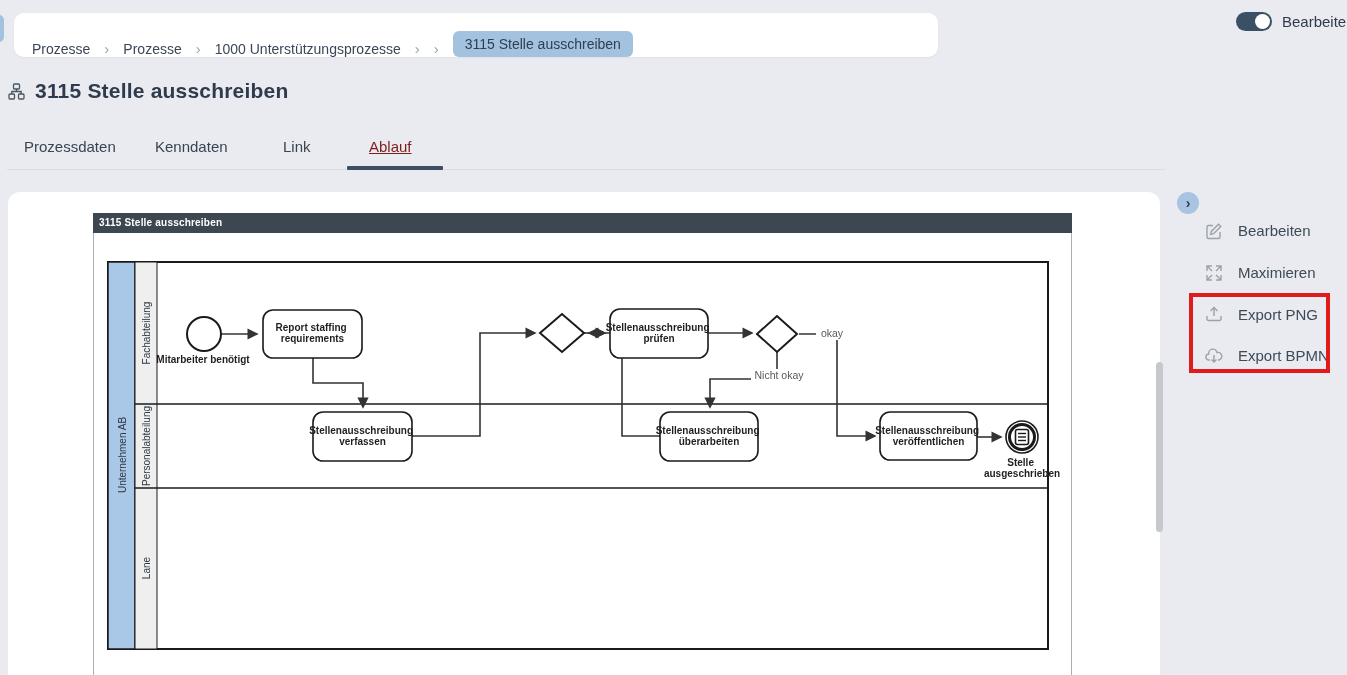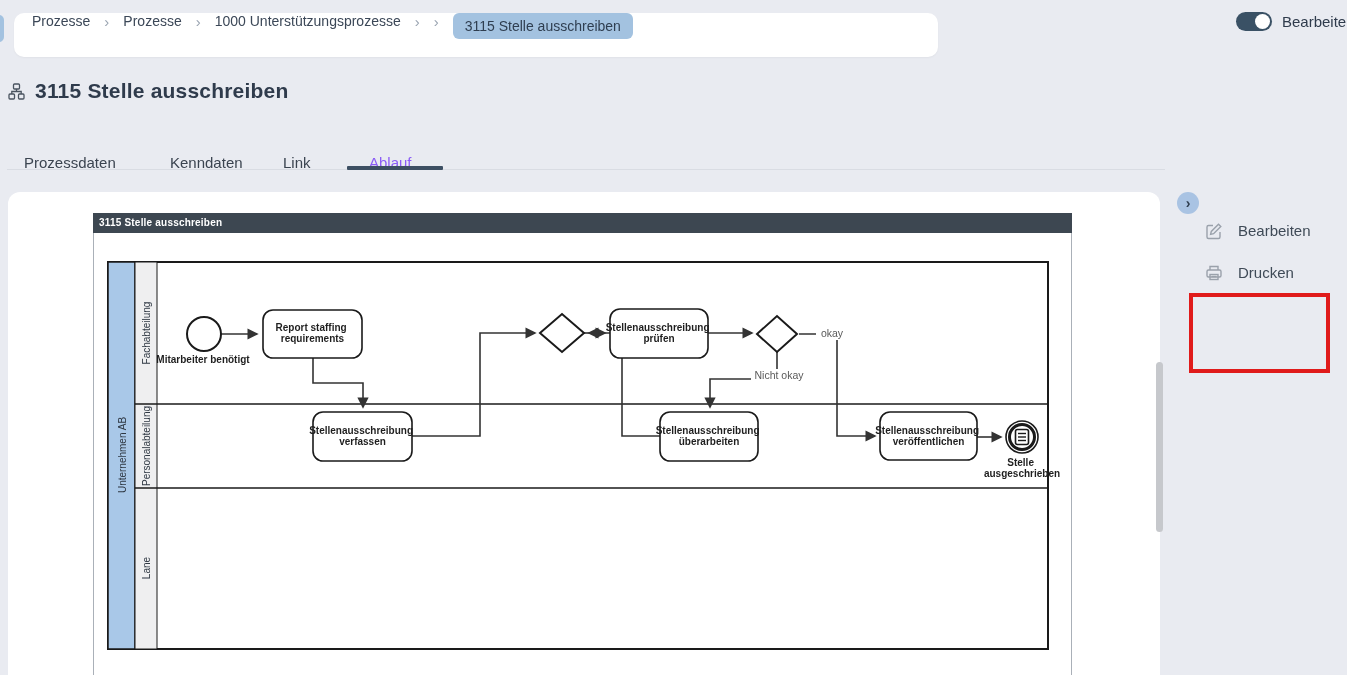--- a/index.html
+++ b/index.html
@@ -10,21 +10,21 @@
     position:relative;
     overflow:hidden;
     color:#37424f;
   }
   .abs { position:absolute; }
 
   
   .crumb-bar {
     left:14px; top:13px; width:924px; height:44px;
     background:#ffffff; border-radius:10px;
-    display:flex; align-items:flex-start; gap:14px;
+    display:flex; align-items:flex-end; gap:14px;
     padding:0 18px; font-size:14px; color:#3b4757;
     box-shadow:0 1px 2px rgba(0,0,0,0.04);
     white-space:nowrap;
   }
   .crumb-sep { color:#9aa4b1; font-size:15px; }
   .crumb-item { cursor:pointer; }
   .crumb-active {
     background:#a3c2e0; color:#2f3e50;
     padding:5px 12px; border-radius:6px;
   }
@@ -43,22 +43,22 @@
     position:absolute; right:2px; top:2px; width:15px; height:15px;
     border-radius:50%; background:#ffffff;
   }
   .toggle-label { font-size:15px; color:#2f3b4c; }
 
   
   .page-title-row { left:8px; top:79px; display:flex; align-items:center; gap:10px; }
   .page-title { font-size:21px; font-weight:600; color:#2f3b4c; letter-spacing:0.2px; }
 
   
-  .tab { top:138px; font-size:15px; color:#3b4450; cursor:pointer;margin-top:16px; }
-  .tab-active { color:#8b5cf6; }
+  .tab { top:138px; font-size:15px; color:#3b4450; cursor:pointer; }
+  .tab-active { color:#7f1d1d;text-decoration:underline; }
   .tab-underline { left:347px; top:166px; width:96px; height:4px; background:#3d4f63; border-radius:1px; }
   .tab-divider { left:7px; top:169px; width:1158px; height:1px; background:#d9dce3; }
 
   
   .main-panel {
     left:8px; top:192px; width:1152px; height:483px;
     background:#ffffff; border-radius:12px 12px 0 0;
   }
   .viewer-header {
     left:93px; top:213px; width:979px; height:20px;
@@ -121,21 +121,21 @@
       <rect x="5.5" y="1" width="6" height="5" rx="1"></rect>
       <rect x="1" y="11" width="5.5" height="5" rx="1"></rect>
       <rect x="10.5" y="11" width="5.5" height="5" rx="1"></rect>
       <path d="M8.5 6v2.5 M8.5 8.5H3.8v2.5 M8.5 8.5h4.7v2.5"></path>
     </g>
   </svg>
   <span class="page-title">3115 Stelle ausschreiben</span>
 </div>
 
 <span class="abs tab" style="left:24px">Prozessdaten</span>
-<span class="abs tab" style="left:170px">Kenndaten</span>
+<span class="abs tab" style="left:155px">Kenndaten</span>
 <span class="abs tab" style="left:283px">Link</span>
 <span class="abs tab tab-active" style="left:369px">Ablauf</span>
 <div class="abs tab-divider"></div>
 <div class="abs tab-underline"></div>
 
 <div class="abs main-panel"></div>
 <div class="abs viewer-header">3115 Stelle ausschreiben</div>
 <div class="abs viewer-body"></div>
 
 <svg class="abs" style="left:93px; top:233px;" width="979" height="442" viewBox="93 233 979 442">
@@ -246,23 +246,41 @@
       <g fill="none" stroke="#9aa1ab" stroke-width="1.4">
         <path d="M15 10v5a1.5 1.5 0 0 1-1.5 1.5h-10A1.5 1.5 0 0 1 2 15V5a1.5 1.5 0 0 1 1.5-1.5H8"></path>
         <path d="M13.5 2.2l2.3 2.3L8.6 11.7l-3 .7.7-3z"></path>
       </g>
     </svg>
     <span>Bearbeiten</span>
   </div>
   <div class="side-item">
     <svg width="18" height="18" viewBox="0 0 18 18">
       <g fill="none" stroke="#9aa1ab" stroke-width="1.4">
-        <path d="M5 6V2.5h8V6"></path>
-        <rect x="2" y="6" width="14" height="7" rx="1.5"></rect>
-        <rect x="5" y="10.5" width="8" height="5"></rect>
-        <line x1="6.5" y1="12.5" x2="11.5" y2="12.5"></line>
-      </g>
-    </svg>
-    <span>Drucken</span>
+        <path d="M7 2H2v5 M2 2l5 5"></path>
+          <path d="M11 2h5v5 M16 2l-5 5"></path>
+        <path d="M7 16H2v-5 M2 16l5-5"></path>
+          <path d="M11 16h5v-5 M16 16l-5-5"></path>
+      </g>
+    </svg>
+    <span>Maximieren</span>
+  </div>
+  <div class="side-item">
+    <svg width="18" height="18" viewBox="0 0 18 18">
+      <g fill="none" stroke="#9aa1ab" stroke-width="1.4">
+        <path d="M2 11v3a1.5 1.5 0 0 0 1.5 1.5h11A1.5 1.5 0 0 0 16 14v-3"></path>
+        <path d="M9 11V2.5 M5.5 6L9 2.5 12.5 6"></path>
+      </g>
+    </svg>
+    <span>Export PNG</span>
+  </div>
+  <div class="side-item">
+    <svg width="18" height="18" viewBox="0 0 18 18">
+      <g fill="none" stroke="#9aa1ab" stroke-width="1.4">
+        <path d="M5 13H4a3 3 0 0 1-.3-6A4.2 4.2 0 0 1 12 5.6 3.4 3.4 0 0 1 14 13h-1"></path>
+        <path d="M9 8v7 M6.5 12.5L9 15l2.5-2.5"></path>
+      </g>
+    </svg>
+    <span>Export BPMN</span>
   </div>
 </div>
 
 <div class="abs red-box"></div>
 
 </body></html>

